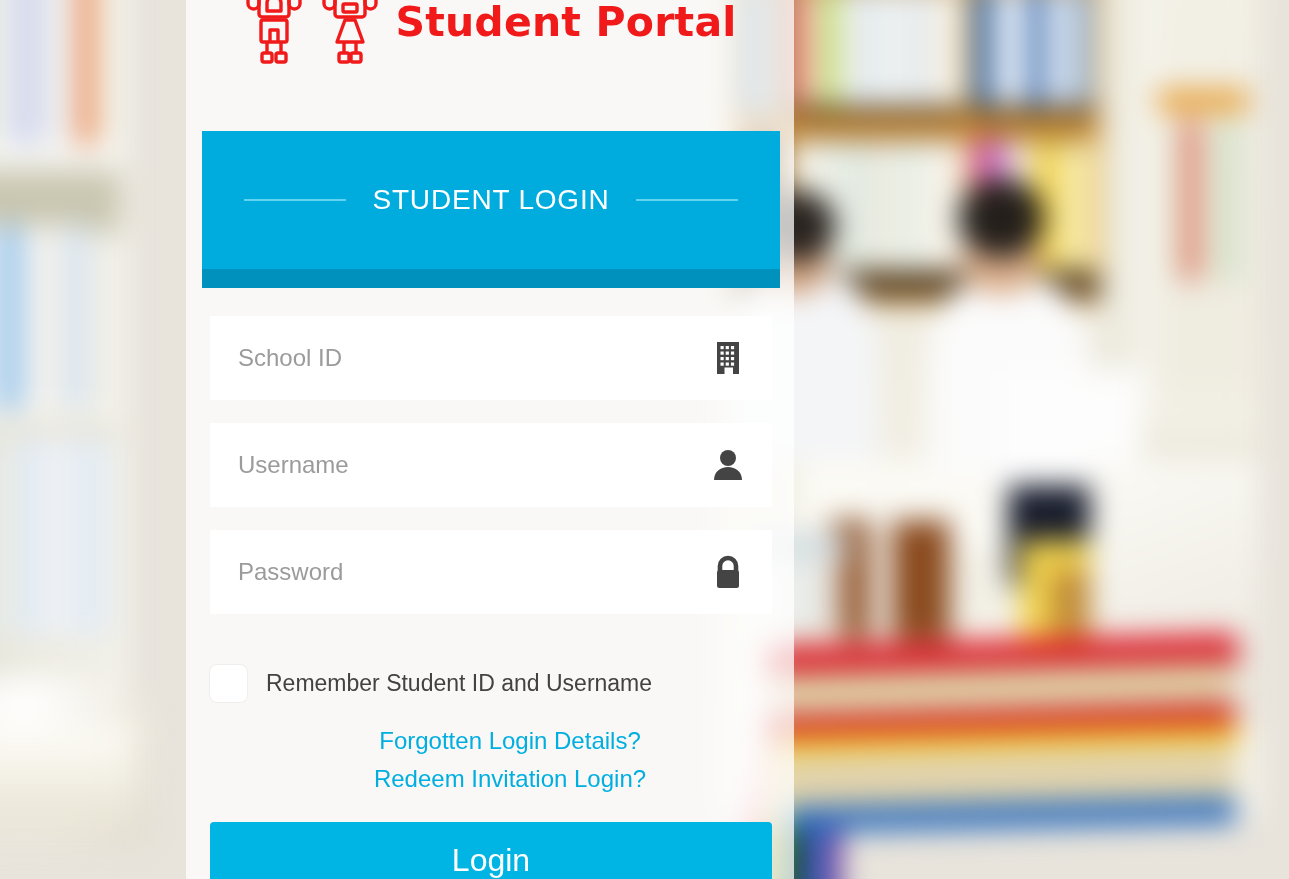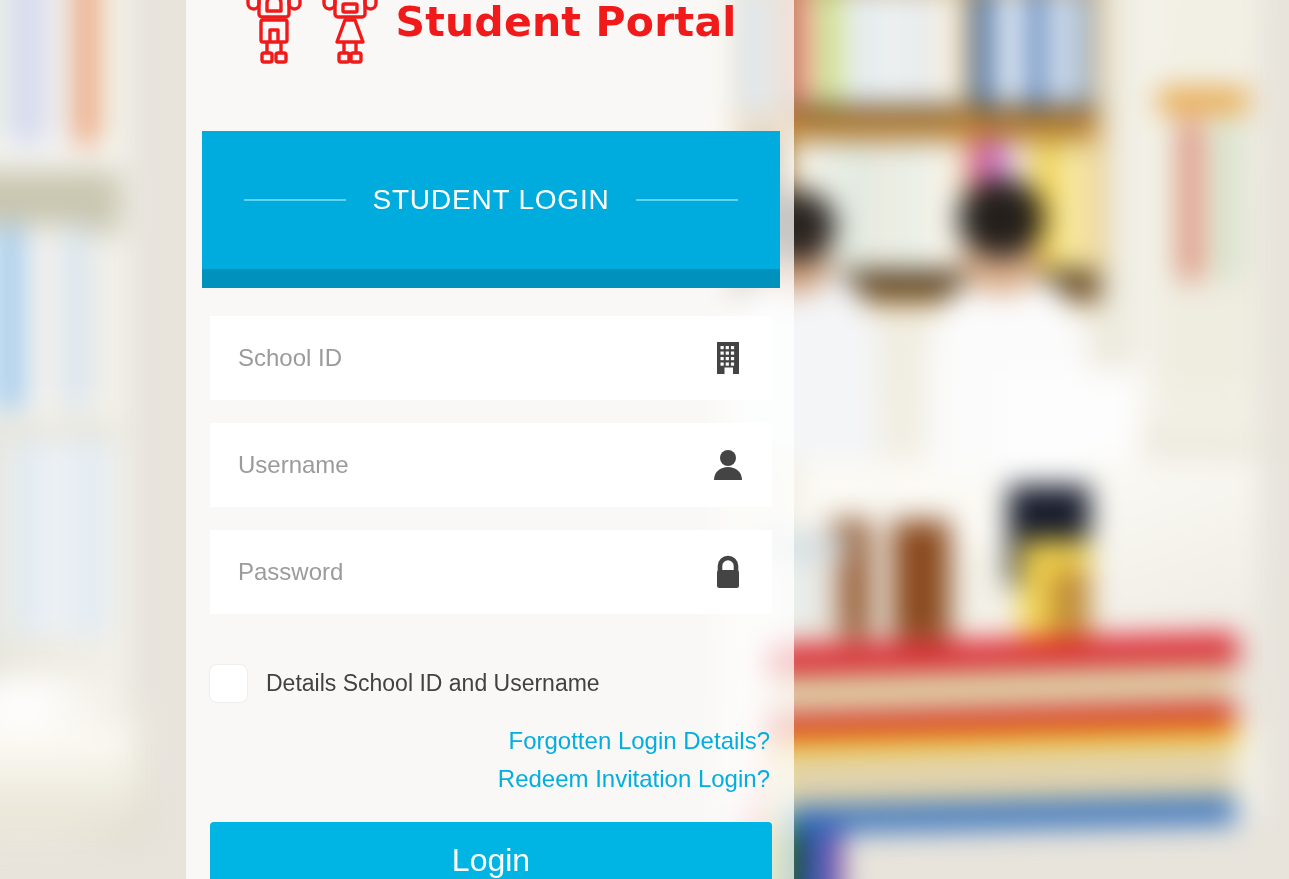--- a/index.html
+++ b/index.html
@@ -381,21 +381,21 @@
   #remember-label {
     font-size: 23px;
     color: #424242;
     white-space: nowrap;
   }
 
   #links {
     position: absolute;
     right: 24px; top: 722px;
     width: 520px;
-    text-align: right;
+    text-align: center;
   }
   .link {
     display: block;
     color: #00aee0;
     font-size: 24px;
     text-decoration: none;
     line-height: 38px;
     cursor: pointer;
   }
 
@@ -562,21 +562,21 @@
   <div class="field" id="field-password">
     <input class="field-input" type="password" value="" placeholder="Password" style="">
     <svg class="field-icon" viewBox="0 0 40 40">
       <path d="M12 19v-5a8 8 0 0 1 16 0v5" fill="none" stroke="#444444" stroke-width="4.6"></path>
       <rect x="9" y="18" width="22" height="18" rx="2.5" fill="#444444"></rect>
     </svg>
   </div>
 
   <div id="remember-row">
     <input type="checkbox" id="remember-checkbox" style="">
-    <label id="remember-label" for="remember-checkbox">Details School ID and Username</label>
+    <label id="remember-label" for="remember-checkbox">Remember Student ID and Username</label>
   </div>
 
   <div id="links">
     <a class="link">Forgotten Login Details?</a>
     <a class="link">Redeem Invitation Login?</a>
   </div>
 
   <button id="login-button">Login</button>
 </div>
 

